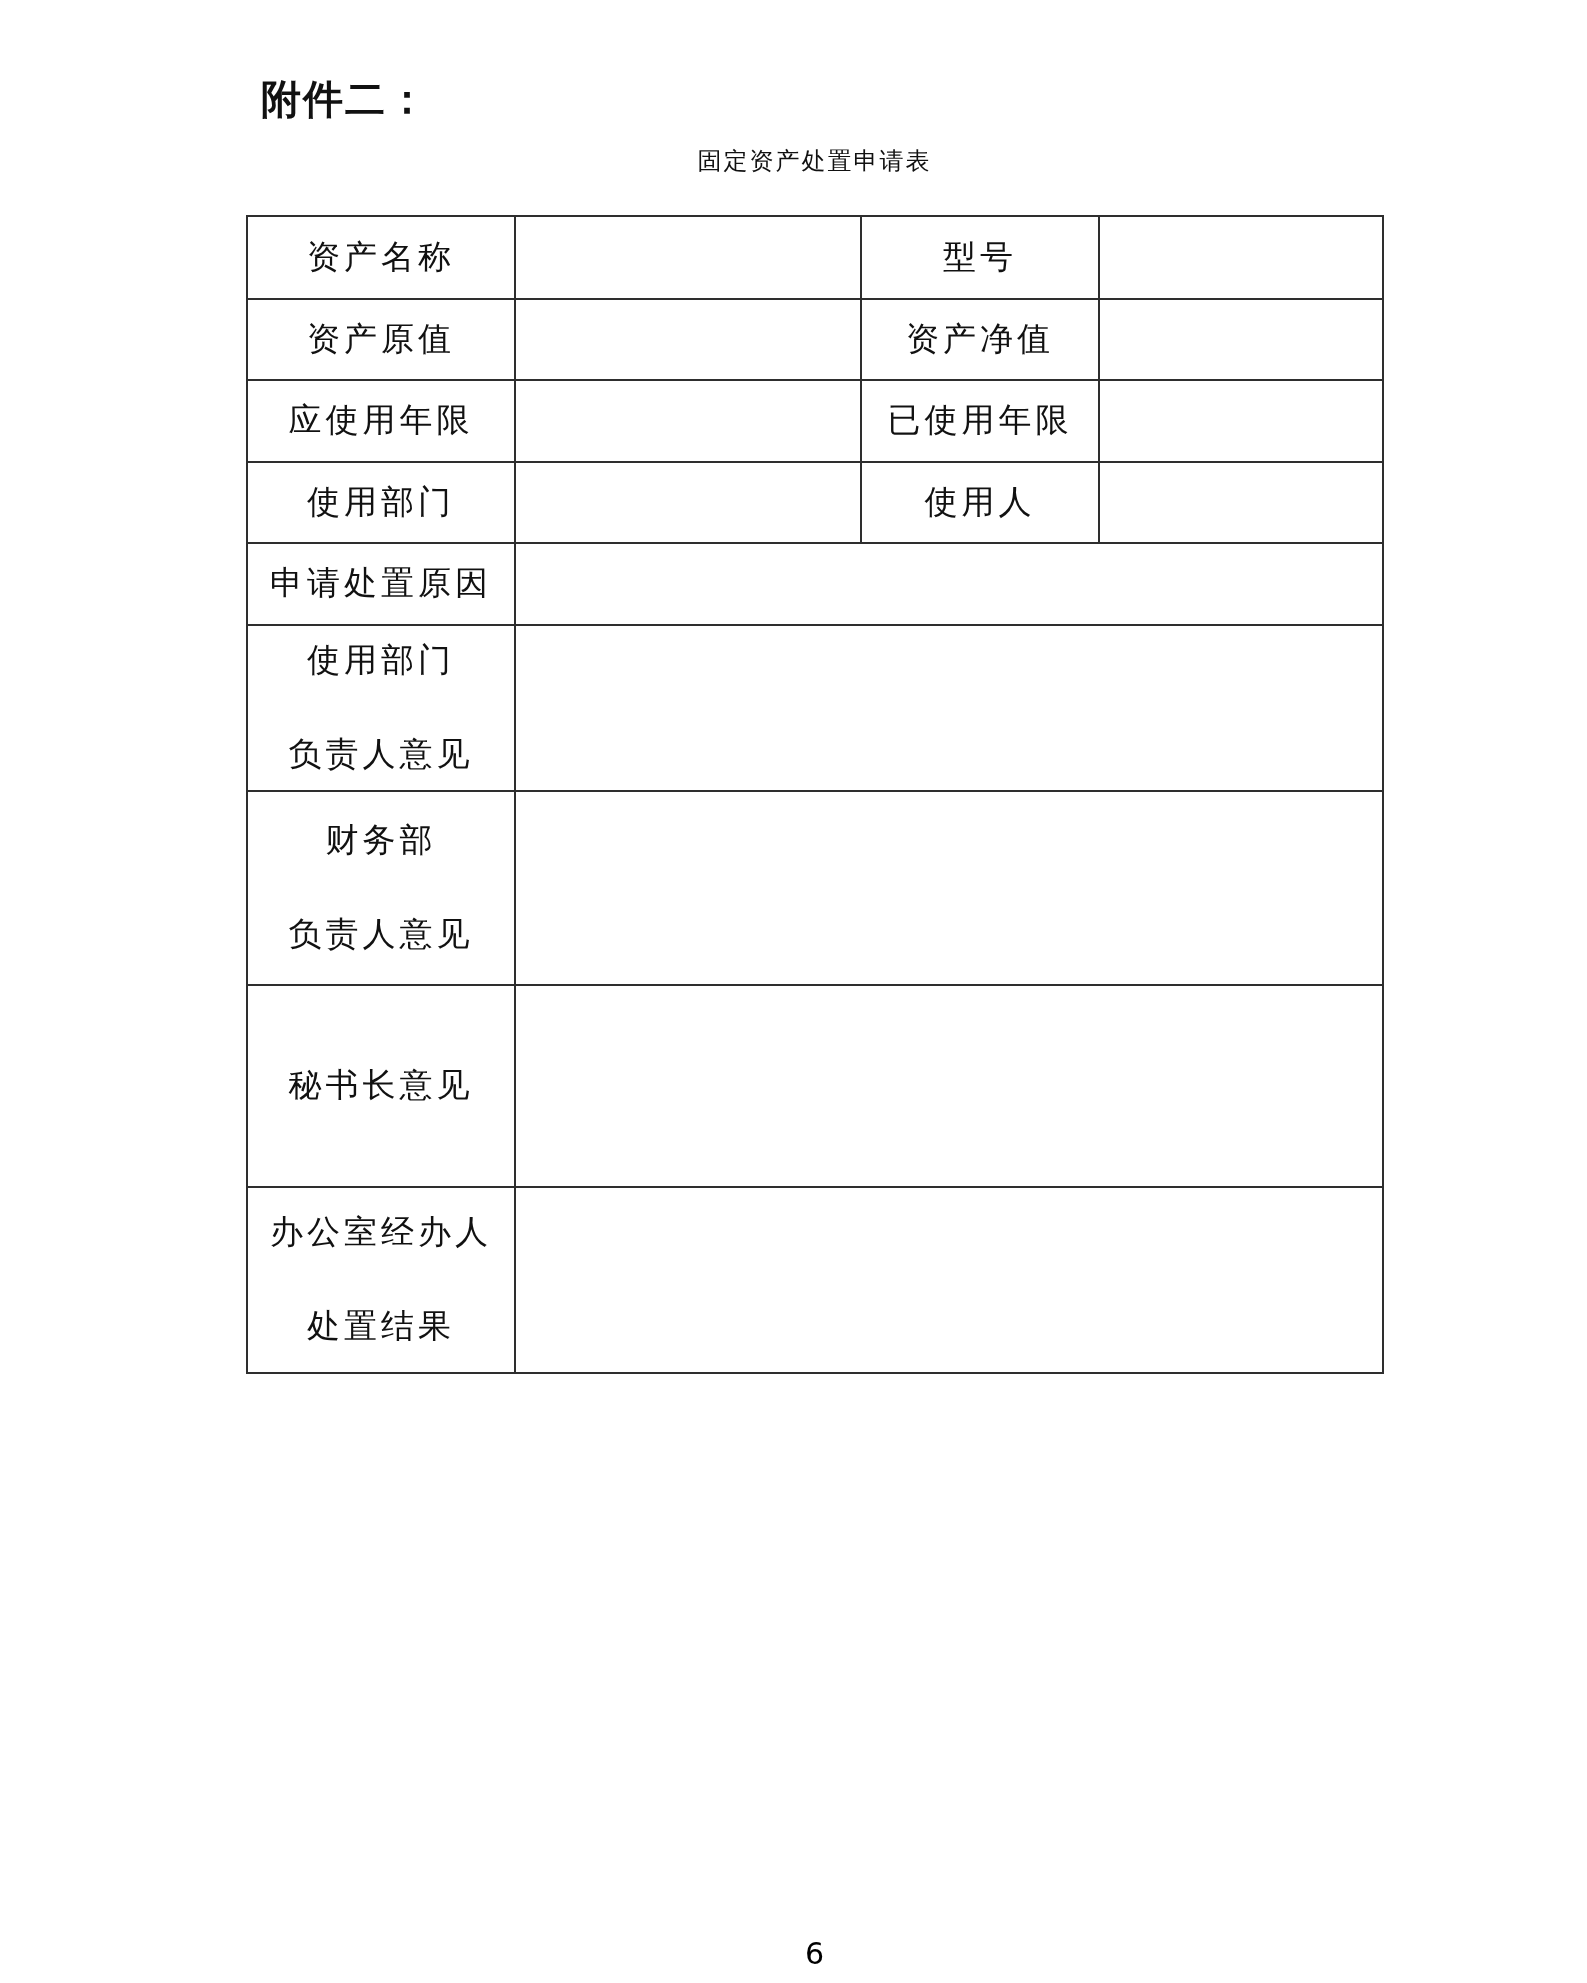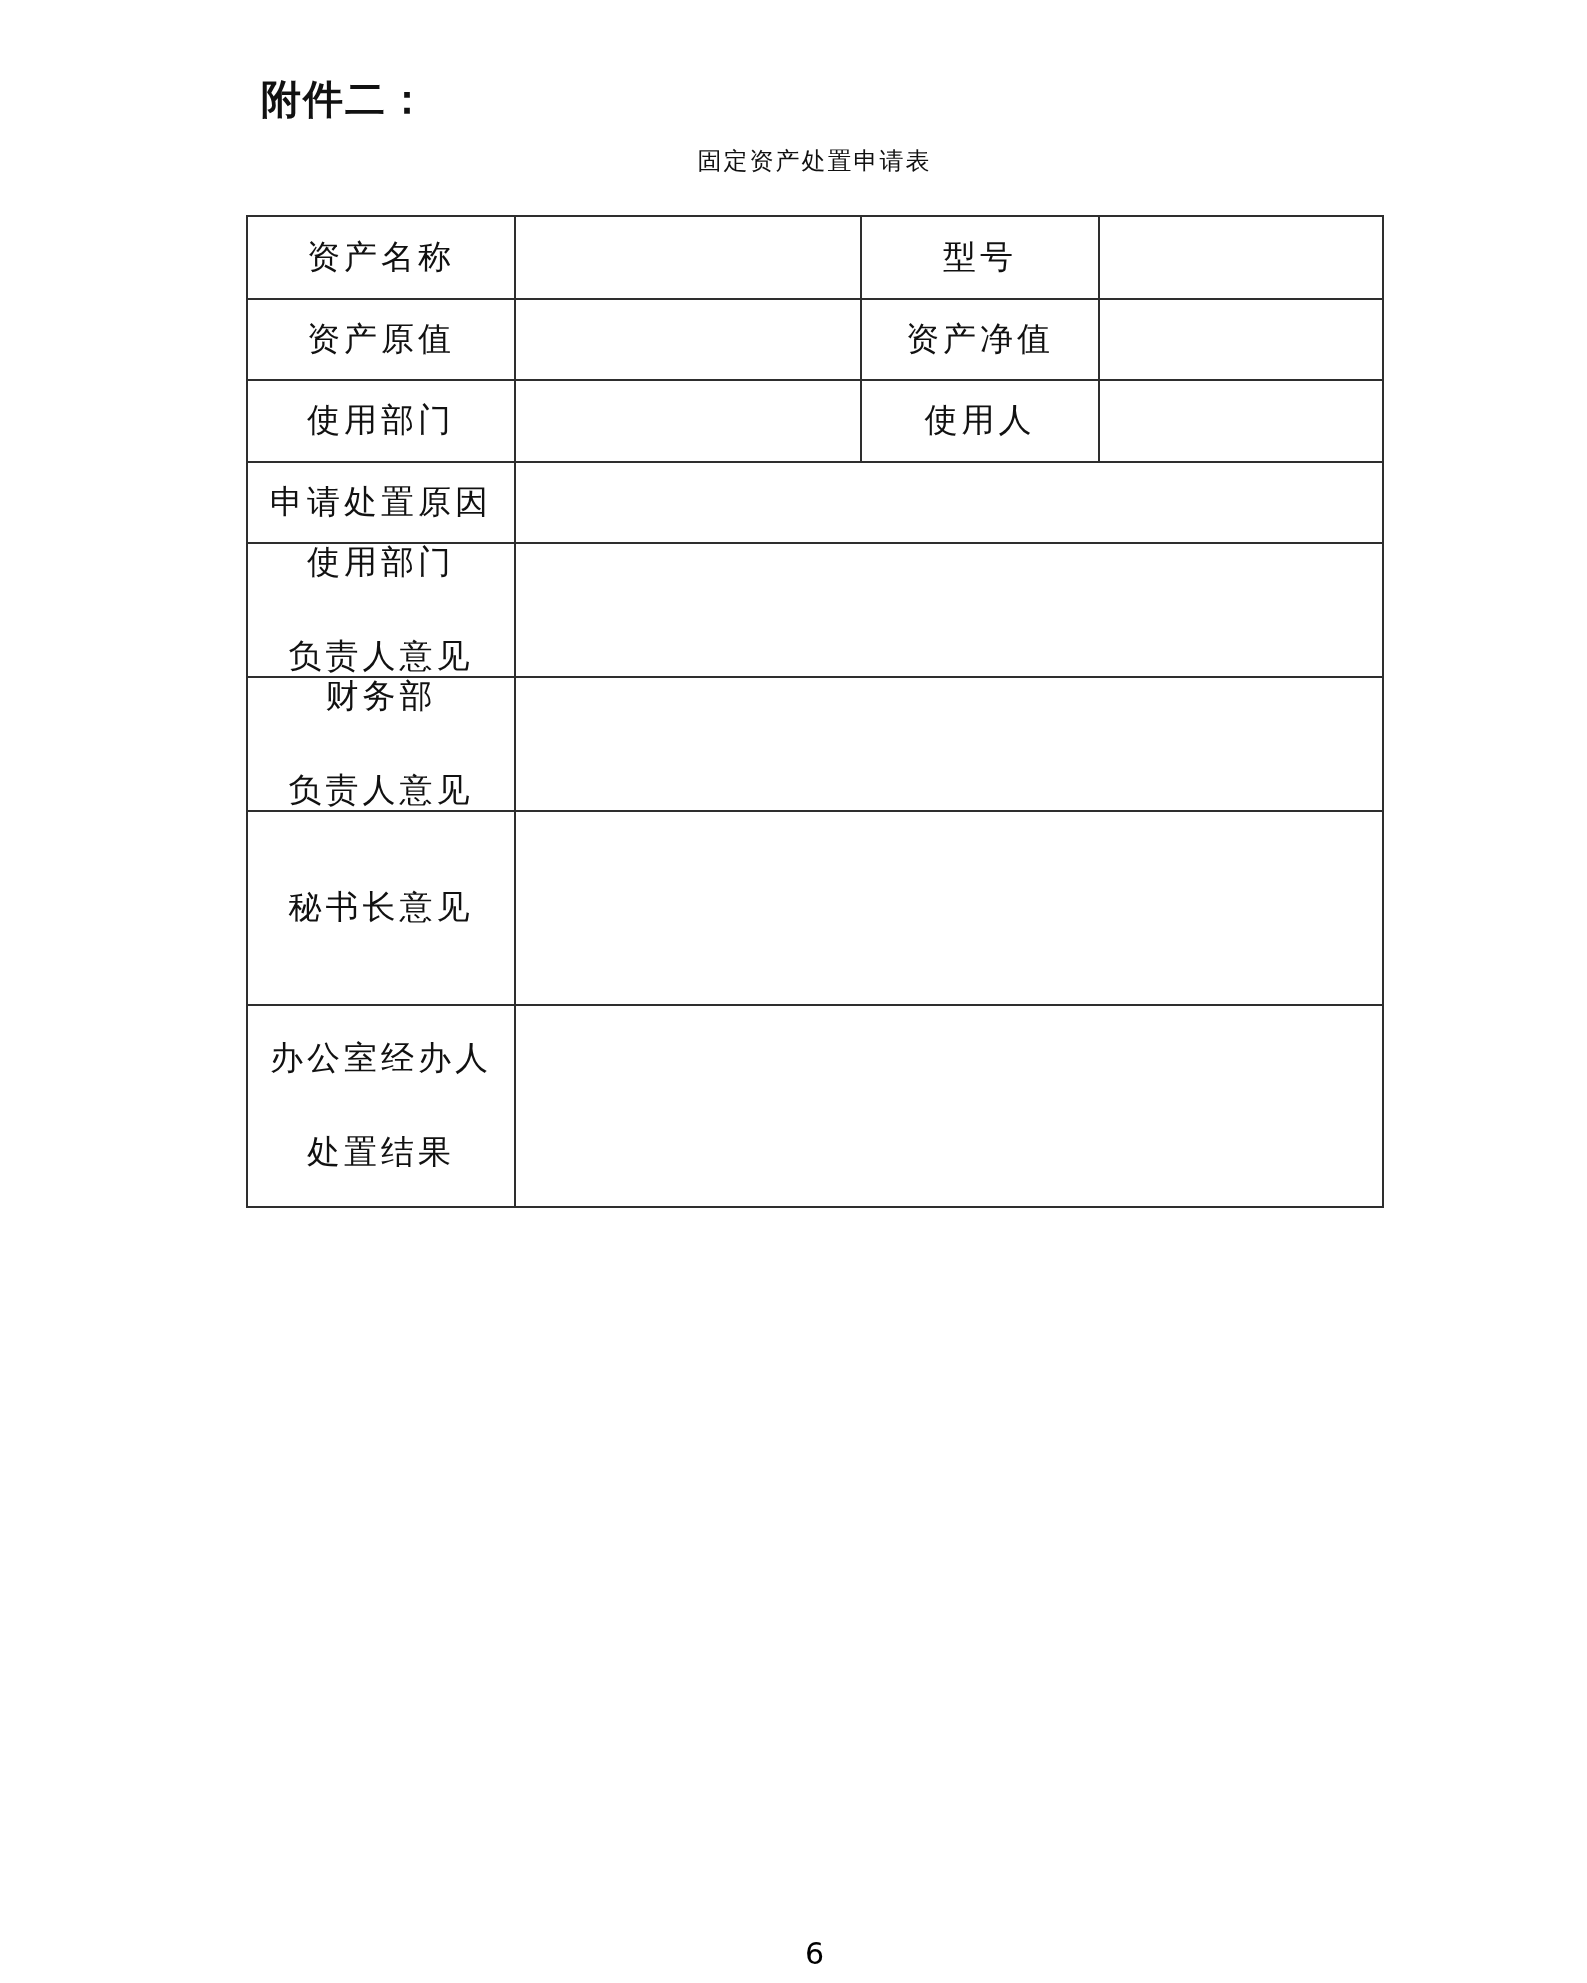--- a/index.html
+++ b/index.html
@@ -43,21 +43,21 @@
     position:absolute;
     left:225px;
     top:215px;
     width:1136px;
     border-collapse:collapse;
     table-layout:fixed;
     border:2px solid var(--border-color);
   }
   .form-table td{
     border:2px solid var(--border-color);
-    padding:0;
+    padding:16px;
     font-size:33px;
     letter-spacing:4px;
     text-align:center;
     vertical-align:middle;
   }
   .form-table tr:nth-child(1){height:83px;}
   .form-table tr:nth-child(2){height:81px;}
   .form-table tr:nth-child(3){height:82px;}
   .form-table tr:nth-child(4){height:81px;}
   .form-table tr:nth-child(5){height:82px;}
@@ -132,20 +132,34 @@
           <td class="label-cell">
             <div class="label-stack">
               <div class="label-line">资产净值</div>
             </div>
           </td>
           <td class="value-cell"></td>
         </tr>
         <tr>
           <td class="label-cell">
             <div class="label-stack">
+              <div class="label-line">应使用年限</div>
+            </div>
+          </td>
+          <td class="value-cell"></td>
+          <td class="label-cell">
+            <div class="label-stack">
+              <div class="label-line">已使用年限</div>
+            </div>
+          </td>
+          <td class="value-cell"></td>
+        </tr>
+        <tr>
+          <td class="label-cell">
+            <div class="label-stack">
               <div class="label-line">使用部门</div>
             </div>
           </td>
           <td class="value-cell"></td>
           <td class="label-cell">
             <div class="label-stack">
               <div class="label-line">使用人</div>
             </div>
           </td>
           <td class="value-cell"></td>

